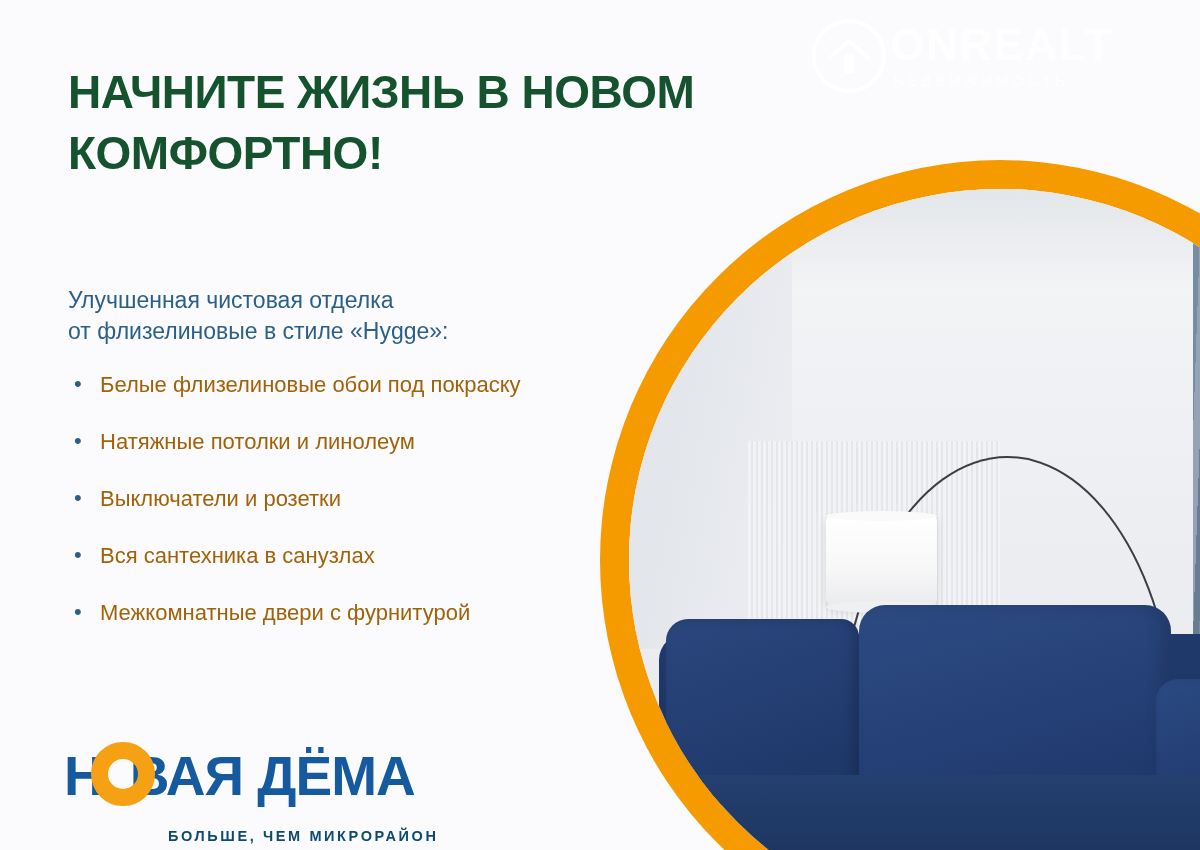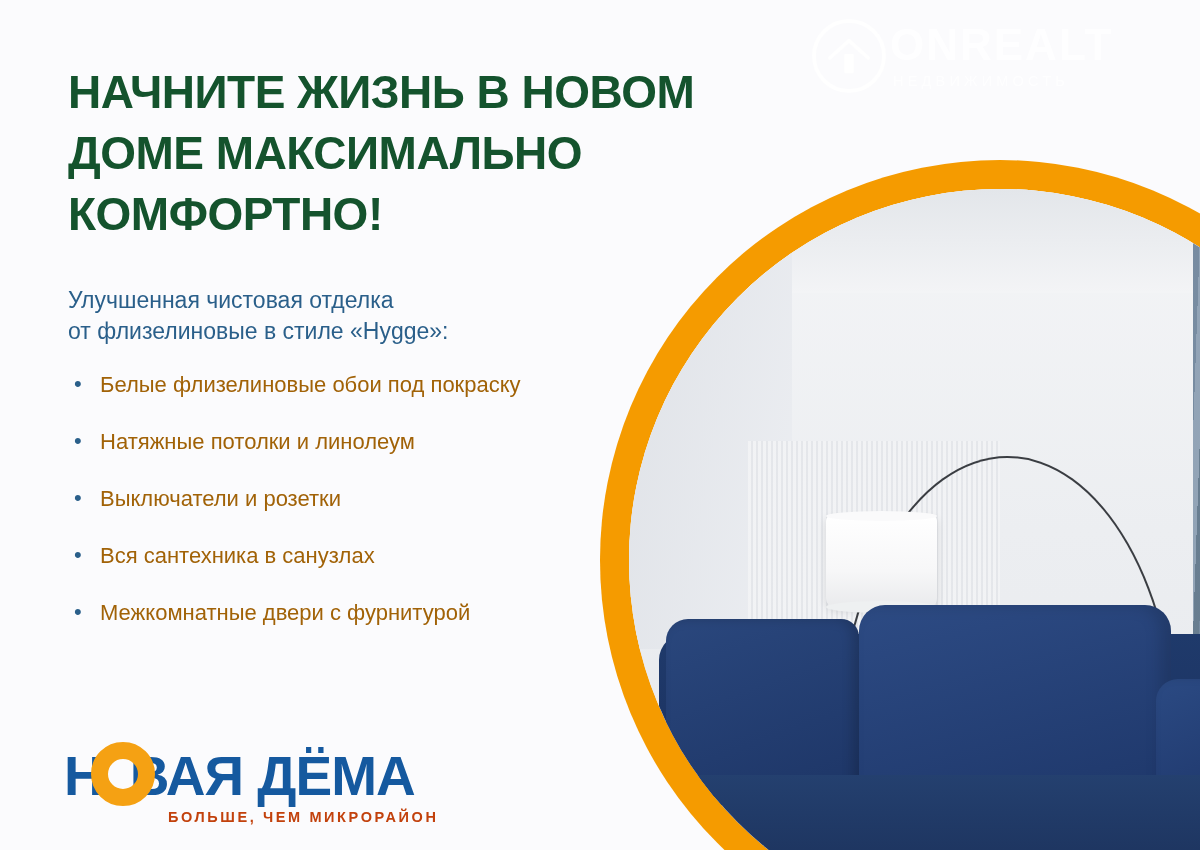--- a/index.html
+++ b/index.html
@@ -219,24 +219,24 @@
   .logo-o-ring{
     position:absolute; left:27px; top:-3px;
     width:64px; height:64px;
     border-radius:50%;
     border:17px solid #f5a113;
     z-index:3;
     box-sizing:border-box;
   }
   .logo-rest{ position:relative; z-index:2; margin-left:27px; }
   .logo-tagline{
-    margin-top:2px; margin-left:104px;
+    margin-top:21px; margin-left:104px;
     font-size:14.5px; font-weight:bold;
     letter-spacing:2.6px;
-    color:#c2410c;
+    color:#0c4a6e;
   }
 </style>
 </head>
 <body>
 
 <div id="banner">
 
   <div class="circle-wrap">
     <div class="circle-photo">
       <div class="scene">
@@ -265,21 +265,20 @@
       </svg>
     </div>
     <div class="wm-text">
       <div class="wm-title">ONREALT</div>
       <div class="wm-sub">НЕДВИЖИМОСТЬ</div>
     </div>
   </div>
 
   <div class="headline">
     <div>НАЧНИТЕ ЖИЗНЬ В НОВОМ</div>
-    <div>ДОМЕ МАКСИМАЛЬНО</div>
     <div>КОМФОРТНО!</div>
   </div>
 
   <div class="subtitle">
     <div>Улучшенная чистовая отделка</div>
     <div>от флизелиновые в стиле «Hygge»:</div>
   </div>
 
   <ul class="bullets">
     <li>Белые флизелиновые обои под покраску</li>

